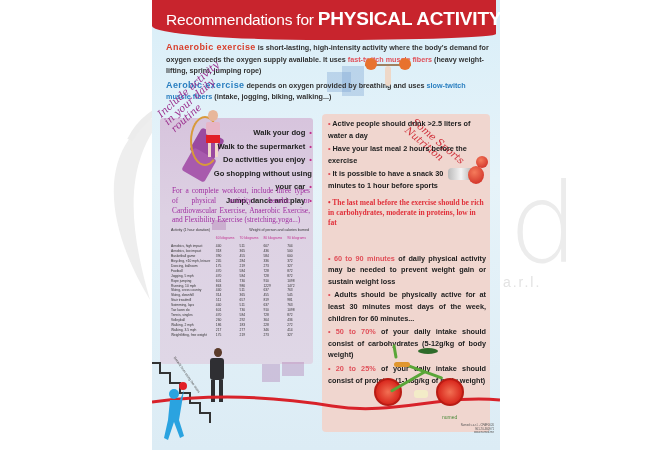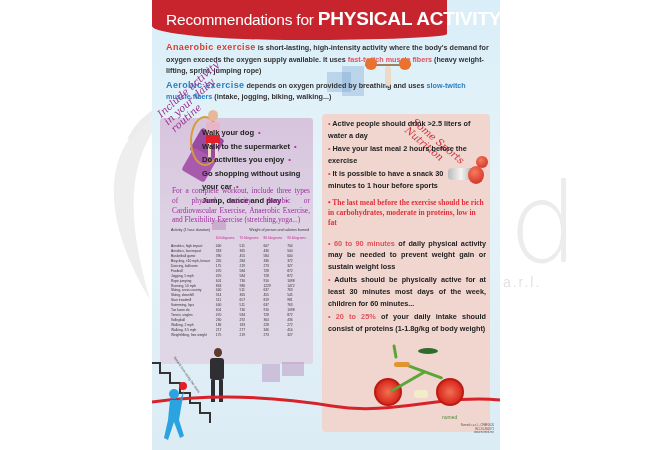--- a/index.html
+++ b/index.html
@@ -5,21 +5,21 @@
   * { box-sizing: border-box; margin: 0; padding: 0; }
   html, body { width: 650px; height: 450px; background: #ffffff; overflow: hidden; font-family: "Liberation Sans", sans-serif; }
   .stage { position: relative; width: 650px; height: 450px; background: #fff; }
 
   .watermark { position: absolute; left: 0; top: 0; width: 650px; height: 450px; pointer-events: none; z-index: 0; }
   .wm-text { position: absolute; left: 330px; top: 160px; font-family: "DejaVu Sans", sans-serif; font-size: 110px; color: #ececec; letter-spacing: 2px; font-weight: 300; }
   .wm-sub { position: absolute; left: 488px; top: 274px; font-size: 14px; color: #e3e3e3; letter-spacing: 2px; }
 
   .poster { position: absolute; left: 152px; top: 0; width: 348px; height: 450px; background: linear-gradient(180deg,#d9eef8 0%,#e6f3f9 40%,#dcecf5 100%); overflow: hidden; z-index: 1; }
 
-  .header { position: absolute; left: 0; top: 0; width: 295px; height: 40px; background: #c8242d; border-bottom-left-radius: 50% 14px; border-bottom-right-radius: 50% 6px; }
+  .header { position: absolute; left: 0; top: 0; width: 344px; height: 40px; background: #c8242d; border-bottom-left-radius: 50% 14px; border-bottom-right-radius: 50% 6px; }
   .title { position: absolute; left: 14px; top: 8px; color: #fff; font-size: 15.5px; white-space: nowrap; letter-spacing: -0.2px; }
   .title b { font-size: 19px; font-weight: 700; margin-left: 4px; }
 
   .intro { position: absolute; left: 14px; top: 42px; width: 325px; font-size: 7.2px; line-height: 11.5px; color: #333; font-weight: 600; }
   .intro p { margin-bottom: 3px; }
   .intro .kw-red { color: #d8402e; font-size: 9px; font-weight: 700; letter-spacing: 0.4px; }
   .intro .kw-blue { color: #2a7fc0; font-size: 9px; font-weight: 700; letter-spacing: 0.4px; }
   .intro .hl-red { color: #e0505a; }
   .intro .hl-blue { color: #2a7fc0; }
 
@@ -32,35 +32,35 @@
   .hex1 { position: absolute; left: 42px; top: 132px; width: 26px; height: 26px; background: #9a4aa0; transform: rotate(30deg); border-radius: 3px; }
   .hex2 { position: absolute; left: 34px; top: 152px; width: 26px; height: 26px; background: #a85aad; transform: rotate(30deg); border-radius: 3px; }
 
   .girl { position: absolute; left: 54px; top: 110px; }
   .girl .head { width: 10px; height: 11px; border-radius: 50%; background: #e8b79a; margin-left: 2px; }
   .girl .shirt { width: 14px; height: 13px; background: #e7b5c6; margin-top: 1px; border-radius: 2px; }
   .girl .skirt { width: 14px; height: 8px; background: #e21f26; }
   .girl .legs { width: 10px; height: 14px; border-left: 3px solid #f2d8c9; border-right: 3px solid #f2d8c9; margin-left: 2px; }
   .rope { position: absolute; left: 38px; top: 116px; width: 30px; height: 50px; border: 2px solid #d89a3a; border-radius: 50%; border-right-color: transparent; }
 
-  .routine-list { position: absolute; left: 50px; top: 126px; width: 110px; list-style: none; font-size: 7.6px; line-height: 13.5px; color: #222; font-weight: 600; }
+  .routine-list { position: absolute; left: 50px; top: 126px; width: 110px; list-style: none; text-align: right; font-size: 7.6px; line-height: 13.5px; color: #222; font-weight: 600; }
   .routine-list li span.b { color: #c0308f; margin-left: 4px; }
 
   .workout { position: absolute; left: 20px; top: 186px; width: 138px; font-family: "Liberation Serif", serif; font-size: 7.4px; line-height: 9.8px; color: #a02ea0; text-align: justify; }
 
   .cal-table { position: absolute; left: 18px; top: 228px; width: 140px; border-collapse: collapse; font-size: 3.3px; color: #333; }
   .cal-table .head-row td { font-size: 3.6px; padding-bottom: 3px; }
   .cal-table .sub-row td { color: #c0308f; padding-bottom: 3px; }
   .cal-table td { padding: 0.35px 1px; white-space: nowrap; line-height: 4.3px; }
   .cal-table td.num { text-align: left; width: 17%; }
 
   .right-list { position: absolute; left: 176px; top: 118px; width: 158px; font-size: 7.3px; line-height: 11.6px; color: #222; font-weight: 600; }
   .right-list .bul { color: #e0505a; }
   .right-list p { margin-bottom: 2px; }
-  .right-list .pink { color: #e0303a; font-family: "Liberation Serif", serif; font-weight: 600; font-size: 7.5px; line-height: 10px; margin-bottom: 10px; margin-top: 6px; }
+  .right-list .pink { color: #e0303a; font-family: "Liberation Serif", serif; font-weight: 600; font-size: 7.5px; line-height: 10px; margin-bottom: 25px; margin-top: 6px; }
   .right-list .just { text-align: justify; }
   .right-list .hl { color: #e0505a; }
 
   .weights { position: absolute; left: 296px; top: 168px; width: 26px; height: 12px; background: linear-gradient(90deg,#bbb,#f4f4f4,#aaa); border-radius: 4px; }
   .apple1 { position: absolute; left: 316px; top: 166px; width: 16px; height: 18px; background: radial-gradient(circle at 40% 35%, #f57b5b, #c9211c); border-radius: 50%; }
   .apple2 { position: absolute; left: 324px; top: 156px; width: 12px; height: 12px; background: radial-gradient(circle at 40% 35%, #f57b5b, #c9211c); border-radius: 50%; }
 
   .lifter { position: absolute; left: 213px; top: 56px; }
   .lifter .bar { position: absolute; left: 0; top: 8px; width: 46px; height: 2px; background: #a08060; }
   .lifter .plate { position: absolute; top: 2px; width: 12px; height: 12px; border-radius: 50%; background: #e8722e; }
@@ -330,20 +330,21 @@
 
     <div class="sports-label">Some Sports Nutrition</div>
 
     <div class="right-list">
       <p><span class="bul">• </span><span>Active people should drink &gt;2.5 liters of water a day</span></p>
       <p><span class="bul">• </span><span>Have your last meal 2 hours before the exercise</span></p>
       <p style="width:118px"><span class="bul">• </span><span>It is possible to have a snack 30 minutes to 1 hour before sports</span></p>
       <p class="pink">• The last meal before the exercise should be rich in carbohydrates, moderate in proteins, low in fat</p>
       <p class="just"><span class="bul">• </span><span class="hl">60 to 90 minutes</span><span> of daily physical activity may be needed to prevent weight gain or sustain weight loss</span></p>
       <p class="just"><span class="bul">• </span><span>Adults should be physically active for at least 30 minutes most days of the week, children for 60 minutes...</span></p>
+      <p class="just"><span class="bul">• </span><span class="hl">50 to 70%</span><span> of your daily intake should consist of carbohydrates (5-12g/kg of body weight)</span></p>
       <p class="just"><span class="bul">• </span><span class="hl">20 to 25%</span><span> of your daily intake should consist of proteins (1-1.8g/kg of body weight)</span></p>
     </div>
 
     <div class="weights"></div>
     <div class="apple1"></div>
     <div class="apple2"></div>
 
     <div class="bike">
       <div class="wheel" style="left:0;top:38px"></div>
       <div class="wheel" style="left:62px;top:38px"></div>

